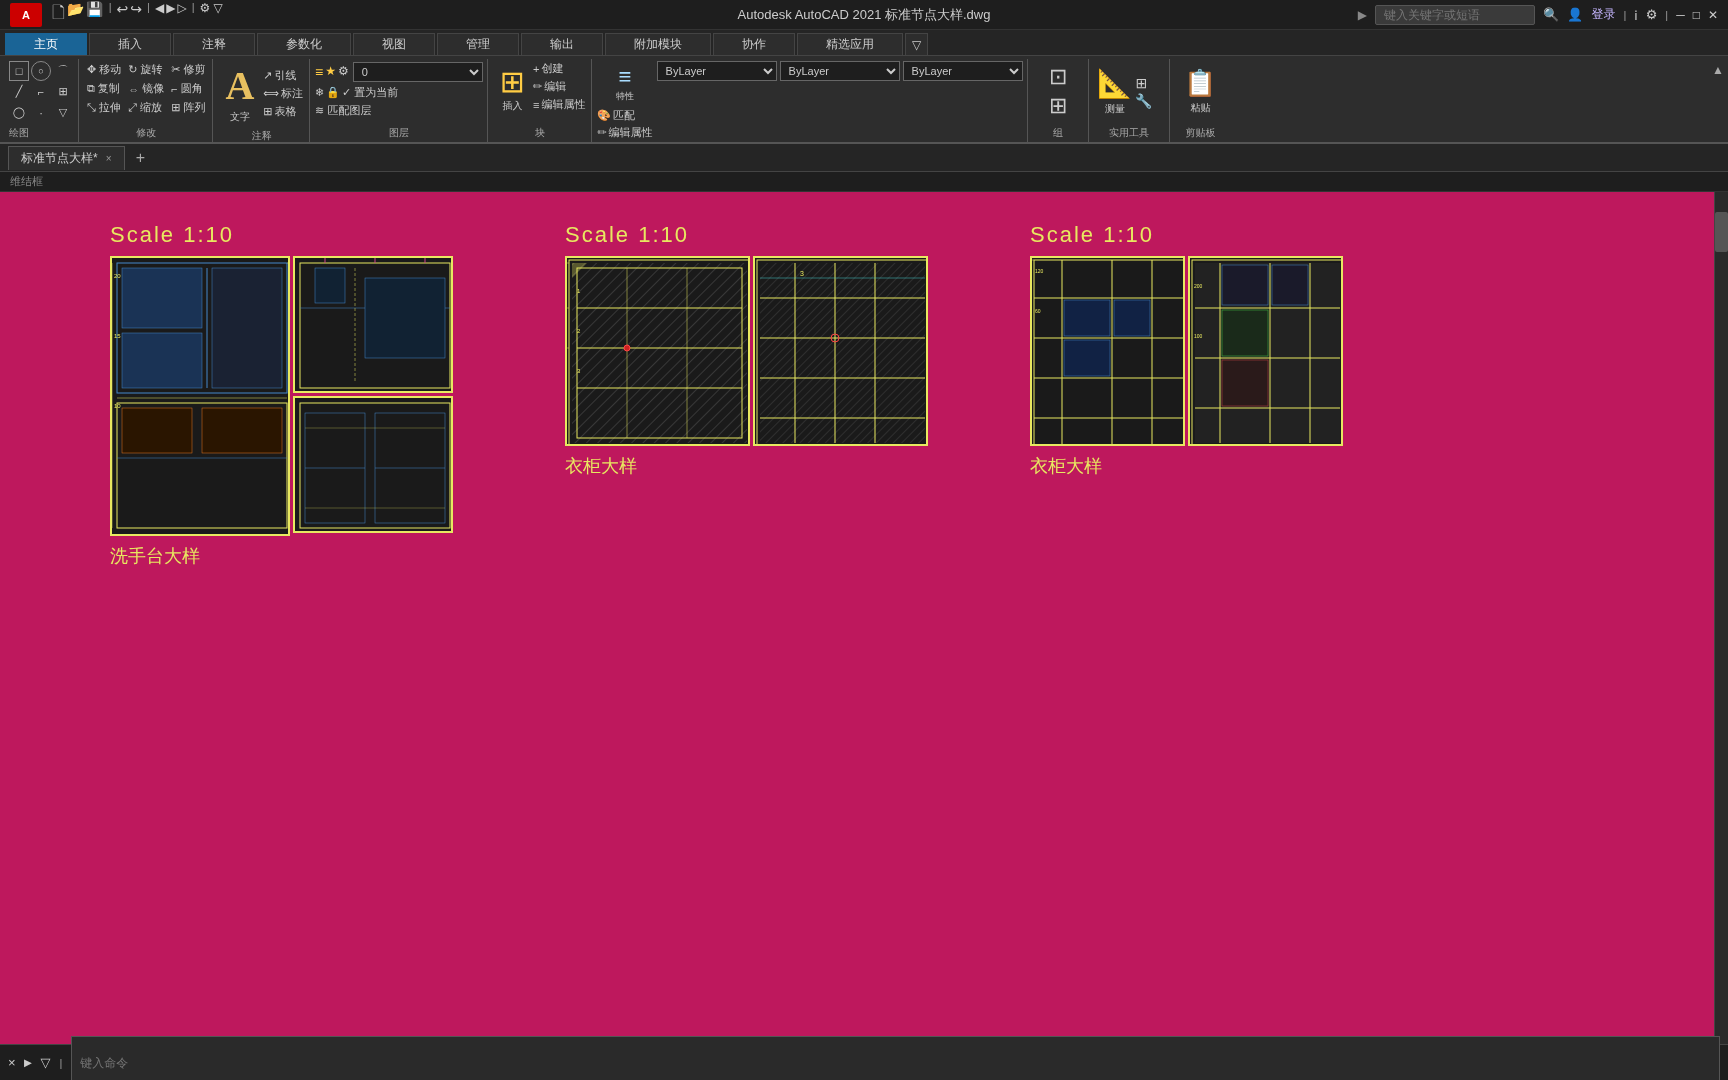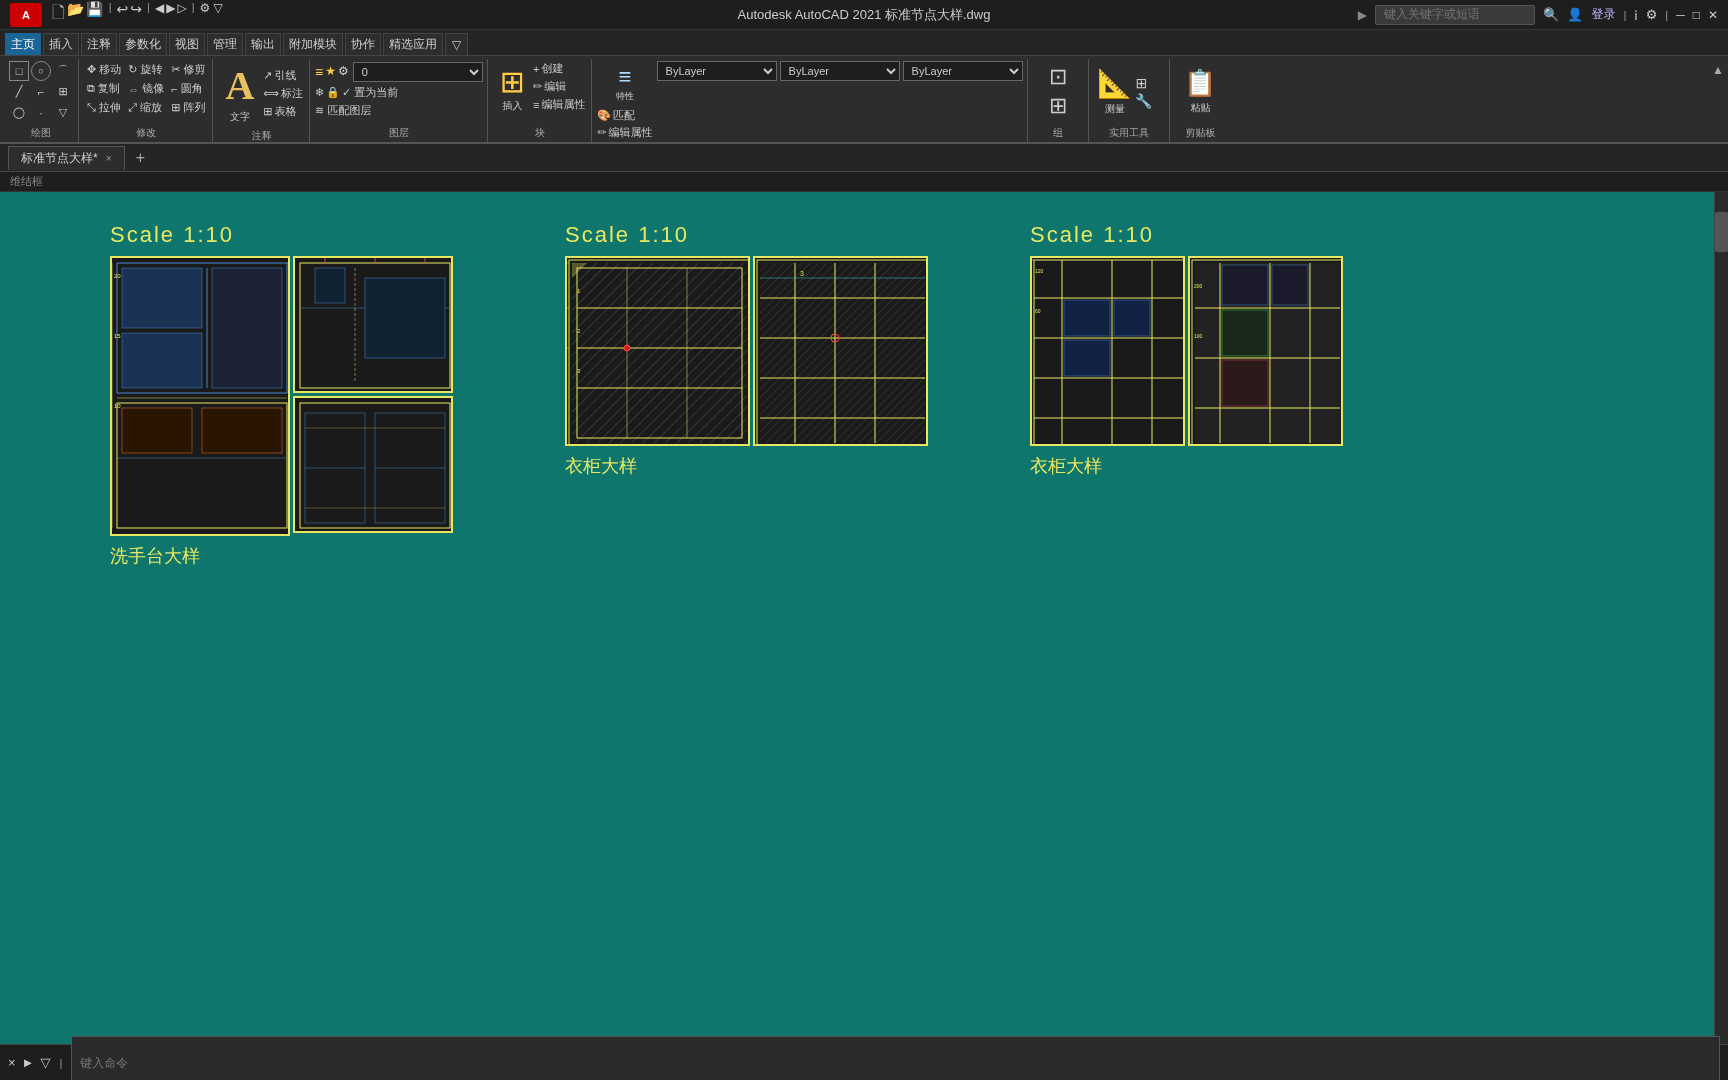--- a/index.html
+++ b/index.html
@@ -35,21 +35,21 @@
       color: #ccc;
       font-size: 13px;
     }
     #titlebar .right-section {
       display: flex;
       align-items: center;
       gap: 8px;
       margin-left: auto;
     }
     .ribbon-tab {
-      padding: 3px 5px;
+      padding: 3px 28px;
       font-size: 12px;
       color: #ccc;
       cursor: pointer;
       background: #2d2d2d;
       border: 1px solid #444;
       border-bottom: none;
       height: 22px;
       display: flex;
       align-items: center;
       margin-right: 2px;
@@ -64,21 +64,20 @@
 
     
     #search-bar {
       background: #3a3a3a;
       border: 1px solid #555;
       color: #ccc;
       padding: 2px 8px;
       font-size: 12px;
       width: 160px;
       border-radius: 2px;
-      font-family: Liberation Mono, monospace;
     }
 
     
     #tab-bar {
       height: 28px;
       background: #252525;
       display: flex;
       align-items: center;
       padding-left: 8px;
       border-bottom: 1px solid #444;
@@ -283,21 +282,21 @@
           <div style="width:20px;height:20px;cursor:pointer;display:flex;align-items:center;justify-content:center;color:#ccc;font-size:11px;">⌐</div>
           <div style="width:20px;height:20px;cursor:pointer;display:flex;align-items:center;justify-content:center;color:#ccc;font-size:11px;">⊞</div>
         </div>
         <div style="display:flex;gap:2px;">
           <div style="width:20px;height:20px;cursor:pointer;display:flex;align-items:center;justify-content:center;color:#ccc;font-size:11px;">◯</div>
           <div style="width:20px;height:20px;cursor:pointer;display:flex;align-items:center;justify-content:center;color:#ccc;font-size:11px;">·</div>
           <div style="width:20px;height:20px;cursor:pointer;display:flex;align-items:center;justify-content:center;color:#ccc;font-size:11px;">▽</div>
         </div>
       </div>
     </div>
-    <div style="font-size:10px;color:#aaa;text-align:center;padding:2px 0;">绘图</div>
+    <div style="font-size:10px;color:#aaa;padding:2px 0;">绘图</div>
   </div>
 
   <div style="display:flex;flex-direction:column;border-right:1px solid #555;padding:0 4px;">
     <div style="display:flex;gap:1px;flex:1;align-items:flex-start;padding-top:2px;flex-wrap:wrap;max-width:200px;">
       <div style="display:flex;flex-direction:column;gap:2px;">
         <div style="display:flex;align-items:center;gap:3px;cursor:pointer;padding:1px 3px;color:#ccc;font-size:11px;">
           <span>✥</span>
           <span>移动</span>
         </div>
         <div style="display:flex;align-items:center;gap:3px;cursor:pointer;padding:1px 3px;color:#ccc;font-size:11px;">
@@ -488,21 +487,21 @@
     <span>标准节点大样*</span>
     <span class="close-btn">×</span>
   </div>
   <div class="new-tab-btn">+</div>
 </div>
 
 <div id="viewport-label">
   <span>维结框</span>
 </div>
 
-<div id="canvas-area" style="width:100%;height:calc(1080px - 30px - 26px - 88px - 28px - 20px - 36px);background:#0f766e;position:relative;overflow:hidden;">
+<div id="canvas-area" style="width:100%;height:calc(1080px - 30px - 26px - 88px - 28px - 20px - 36px);background:#be185d;position:relative;overflow:hidden;">
 
   <div style="position:absolute;left:110px;top:30px;">
     <div style="color:#e8e860;font-size:22px;font-weight:normal;font-family:Arial,sans-serif;margin-bottom:8px;letter-spacing:2px;">Scale 1:10</div>
     <div style="display:flex;gap:3px;">
 
       <div style="width:180px;height:280px;border:2px solid #e8e860;background:#1a1a1a;position:relative;overflow:hidden;">
         <svg width="180" height="280" class="cad-svg">
 
           <rect x="5" y="5" width="170" height="130" fill="none" stroke="#4488cc" stroke-width="1"></rect>
           <rect x="10" y="10" width="80" height="60" fill="#1a3355" stroke="#4488cc" stroke-width="0.5"></rect>

